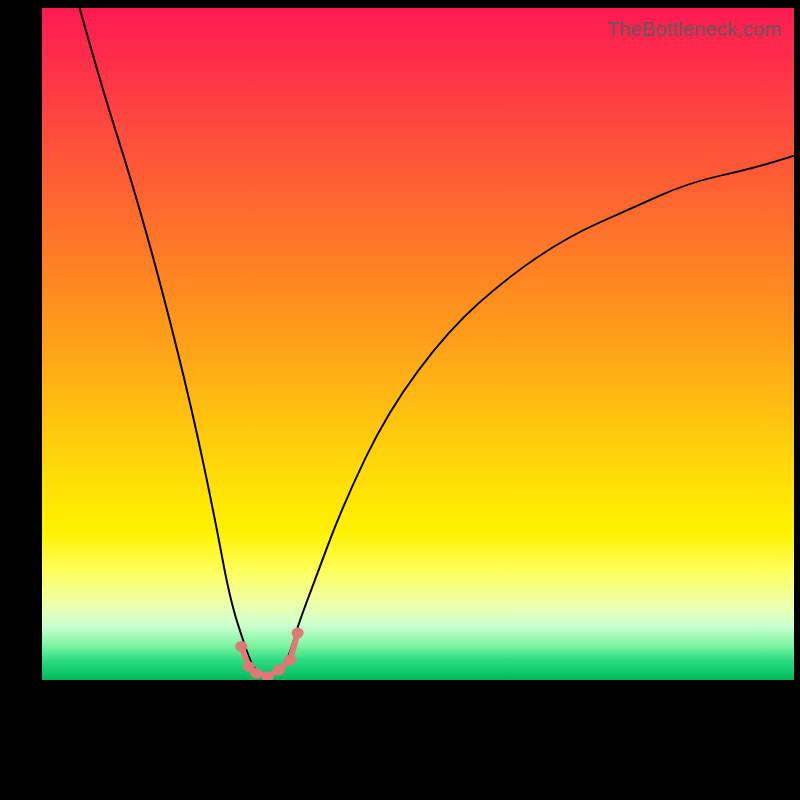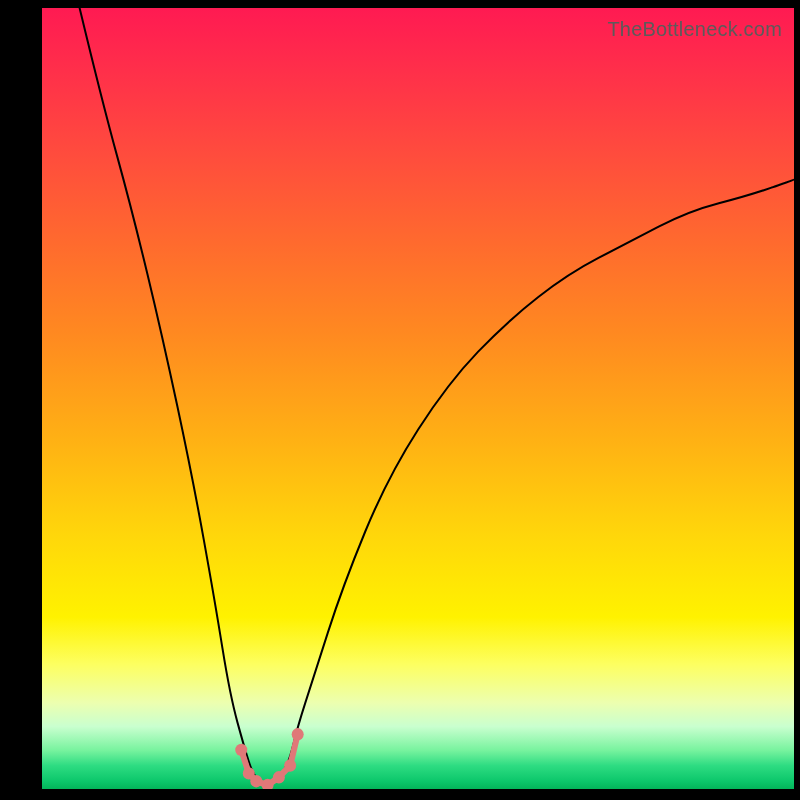--- a/index.html
+++ b/index.html
@@ -15,21 +15,21 @@
     position: relative;
     width: 800px;
     height: 800px;
     background: #000;
   }
   .plot-area {
     position: absolute;
     left: 42px;
     top: 8px;
     width: 752px;
-    height: 781px;
+    height: 672px;
     
     background: linear-gradient(
       to bottom,
       #ff1a52 0%,
       #ff2f4a 8%,
       #ff4a3e 18%,
       #ff6a2e 30%,
       #ff8a20 42%,
       #ffb014 55%,
       #ffd80a 68%,

